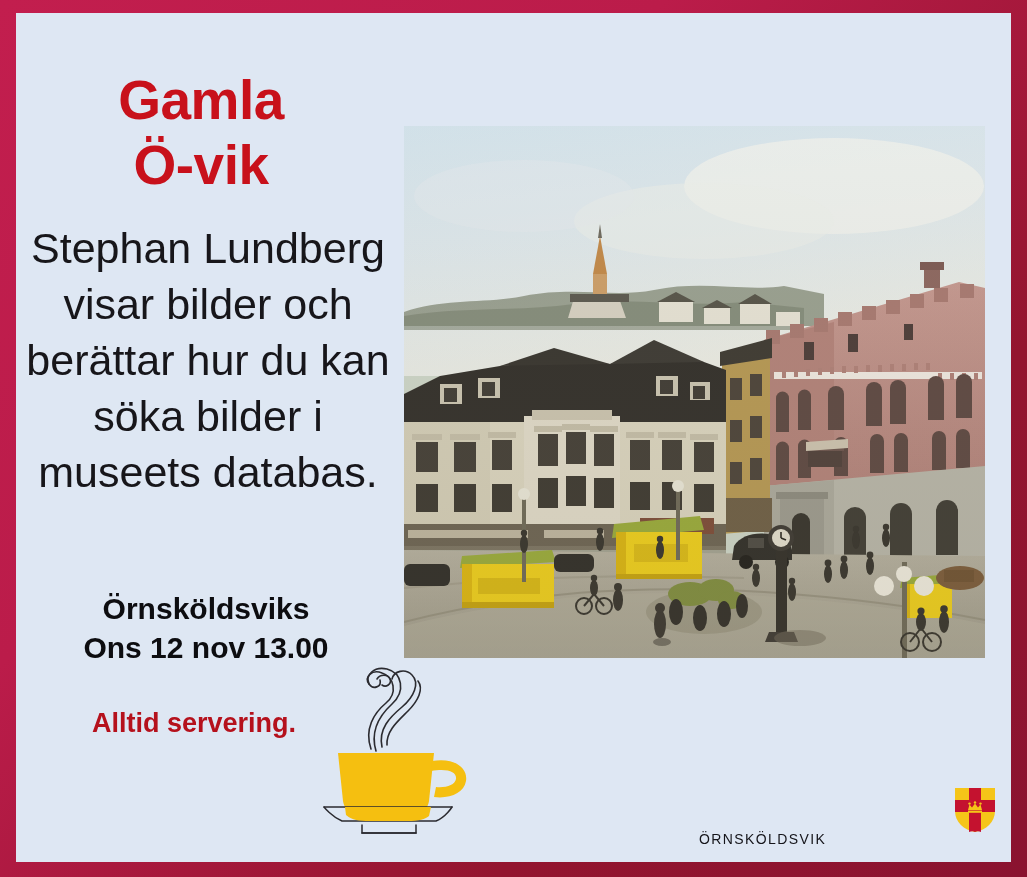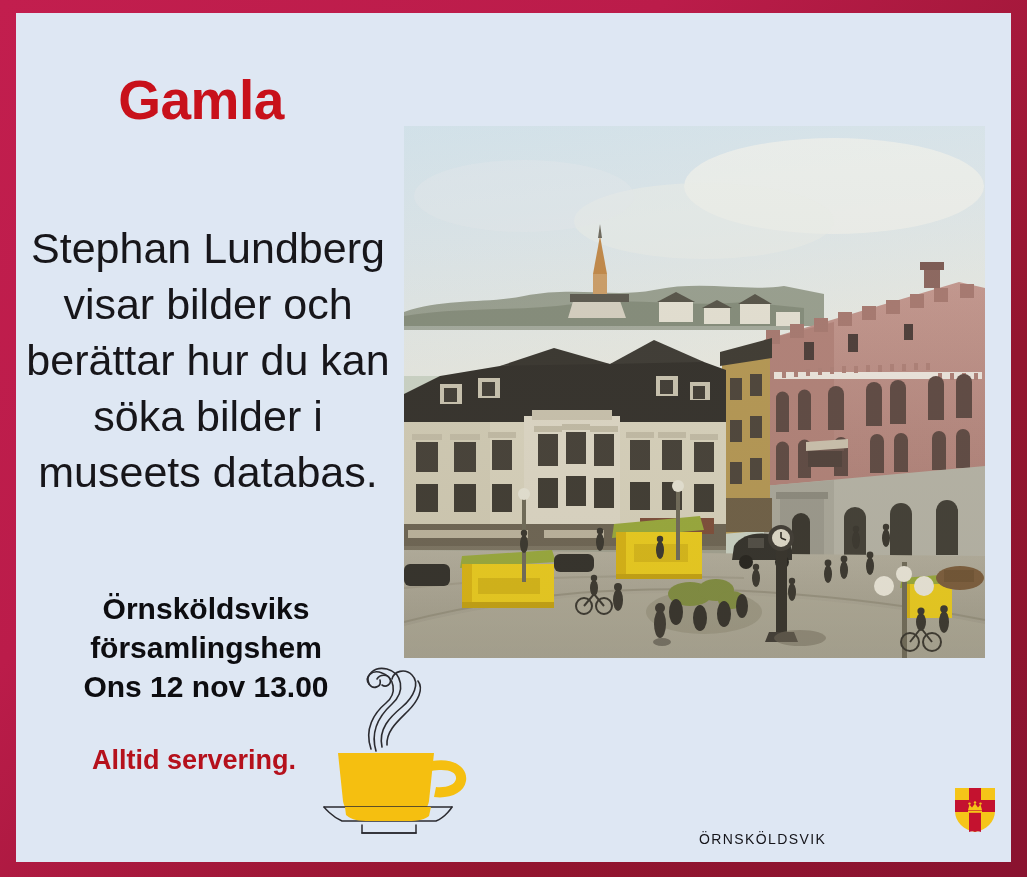--- a/index.html
+++ b/index.html
@@ -87,21 +87,20 @@
 
   .serving {
     position: absolute;
     left: 6px;
     top: 695px;
     width: 344px;
     text-align: center;
     color: #b5111c;
     font-size: 27px;
     font-weight: bold;
-    margin-top: 37px;
   }
 
   
   .cup-wrap {
     position: absolute;
     left: 300px;
     top: 628px;
     width: 170px;
     height: 200px;
   }
@@ -159,27 +158,27 @@
 
 <div class="poster">
   <div class="frame-shadow"></div>
 
   <div class="inner">
 
     <div class="left-col">
 
       <div class="title">
         <span>Gamla</span>
+        <span class="line2">Ö-vik</span>
       </div>
 
       <div class="blurb">Stephan Lundberg visar bilder och berättar hur du kan söka bilder i museets databas.</div>
 
       <div class="venue">
         <span>Örnsköldsviks</span>
-        <span>församlingshem</span>
         <span>Ons 12 nov 13.00</span>
       </div>
 
       <div class="serving">Alltid servering.</div>
     </div>
 
     <div class="cup-wrap">
       <svg width="170" height="200" viewBox="0 0 170 200" xmlns="http://www.w3.org/2000/svg">
 
         <g fill="none" stroke="#2b2b30" stroke-width="1.6" stroke-linecap="round">

